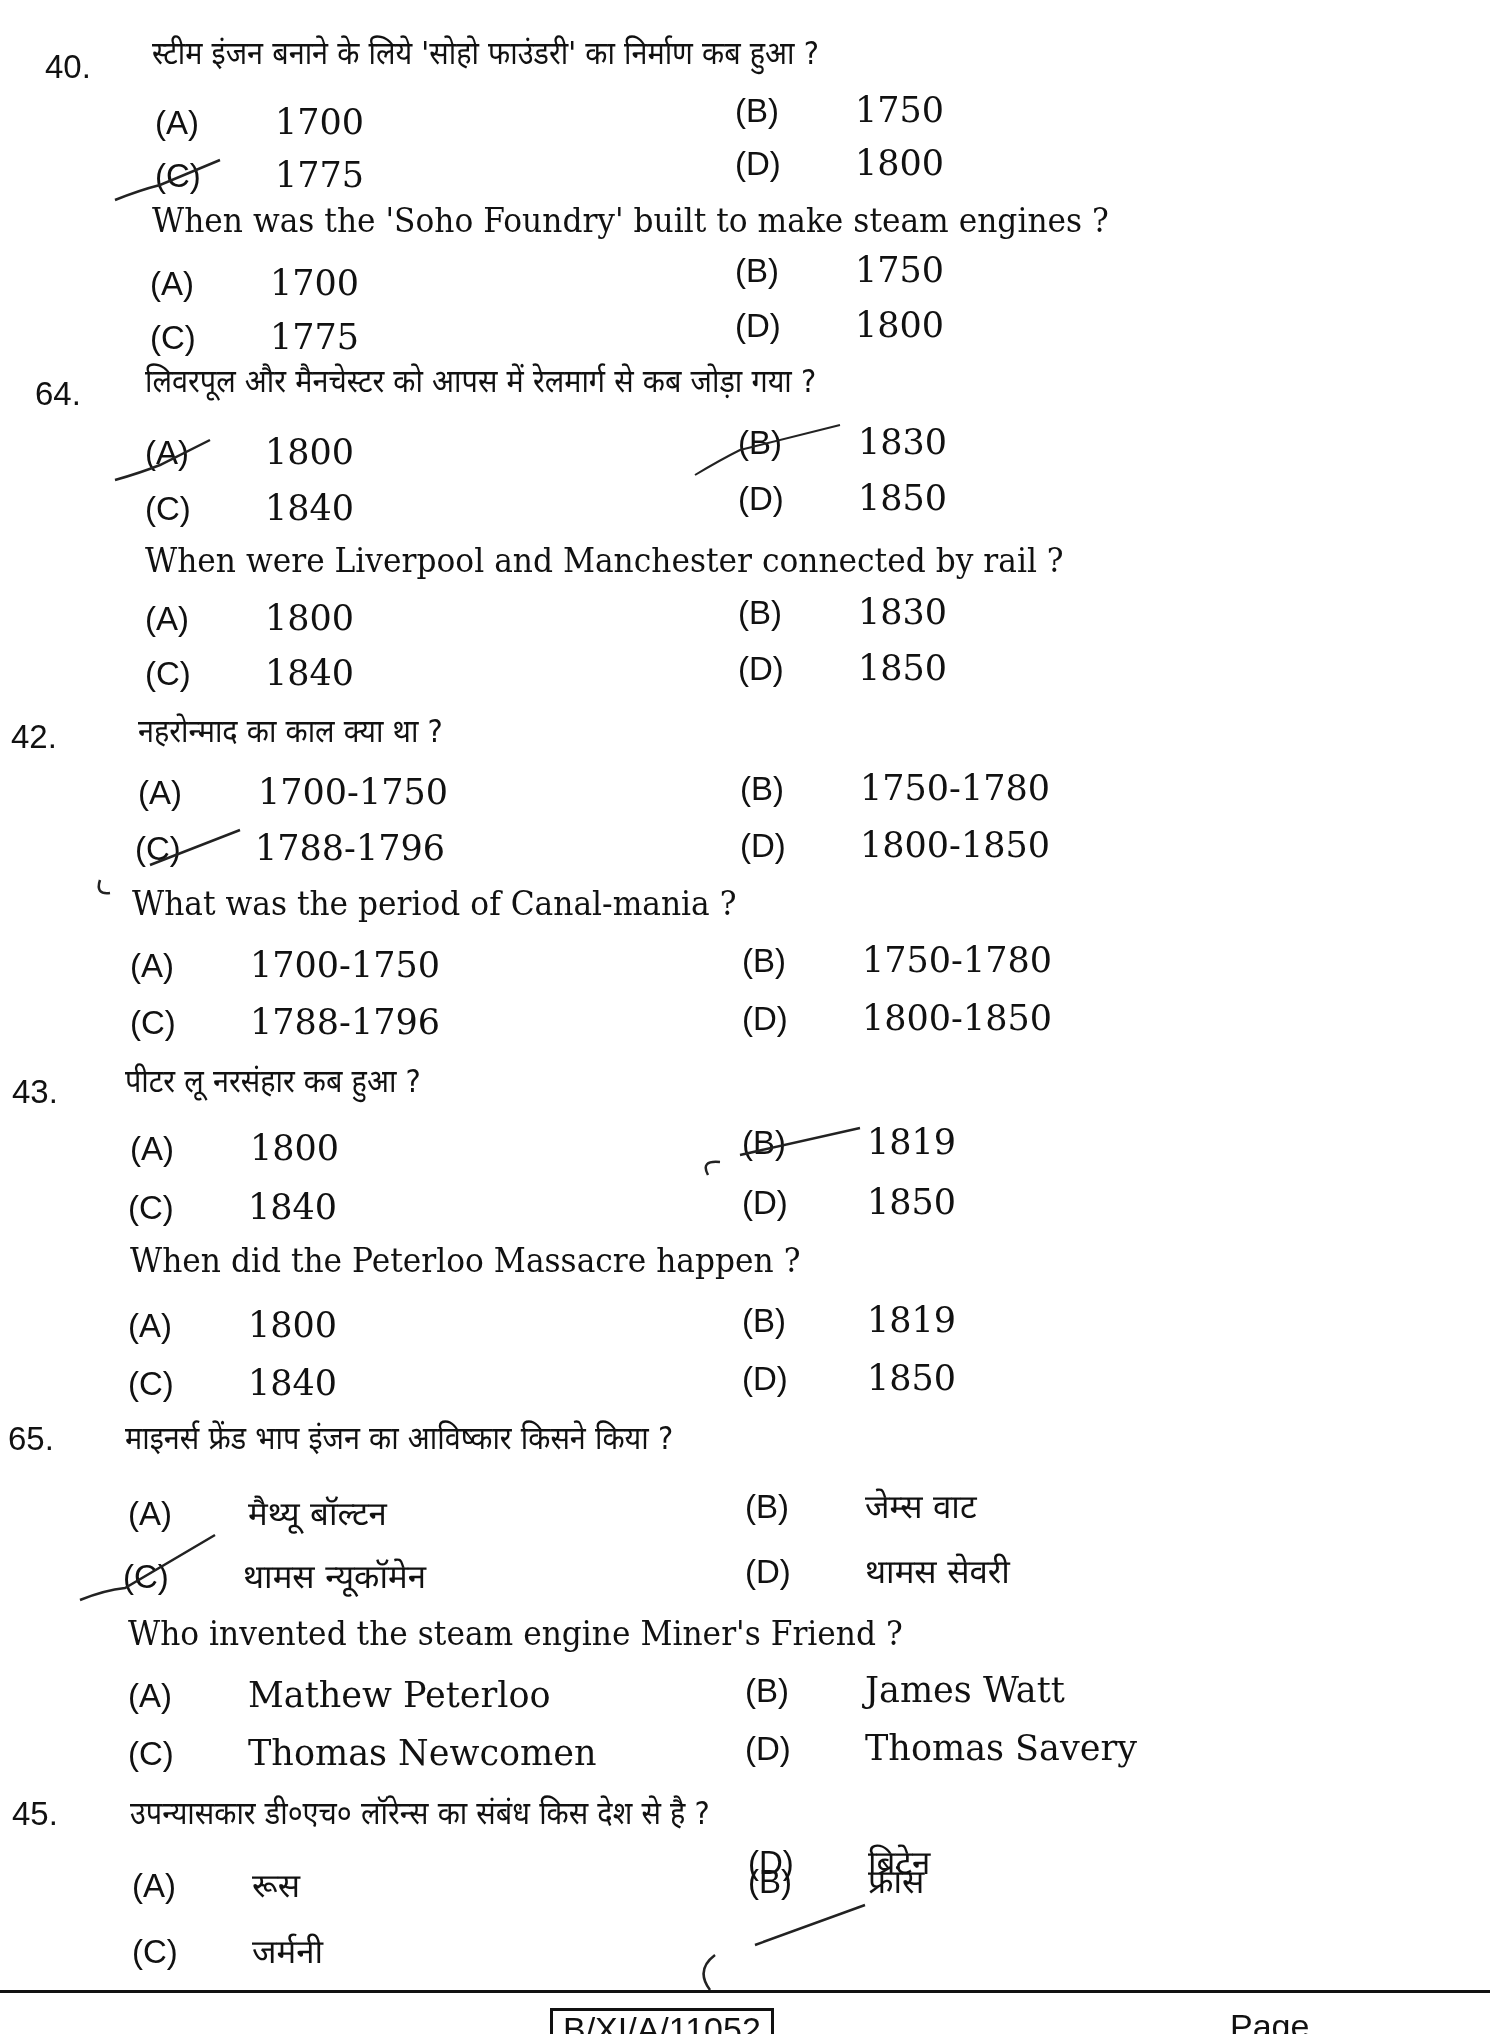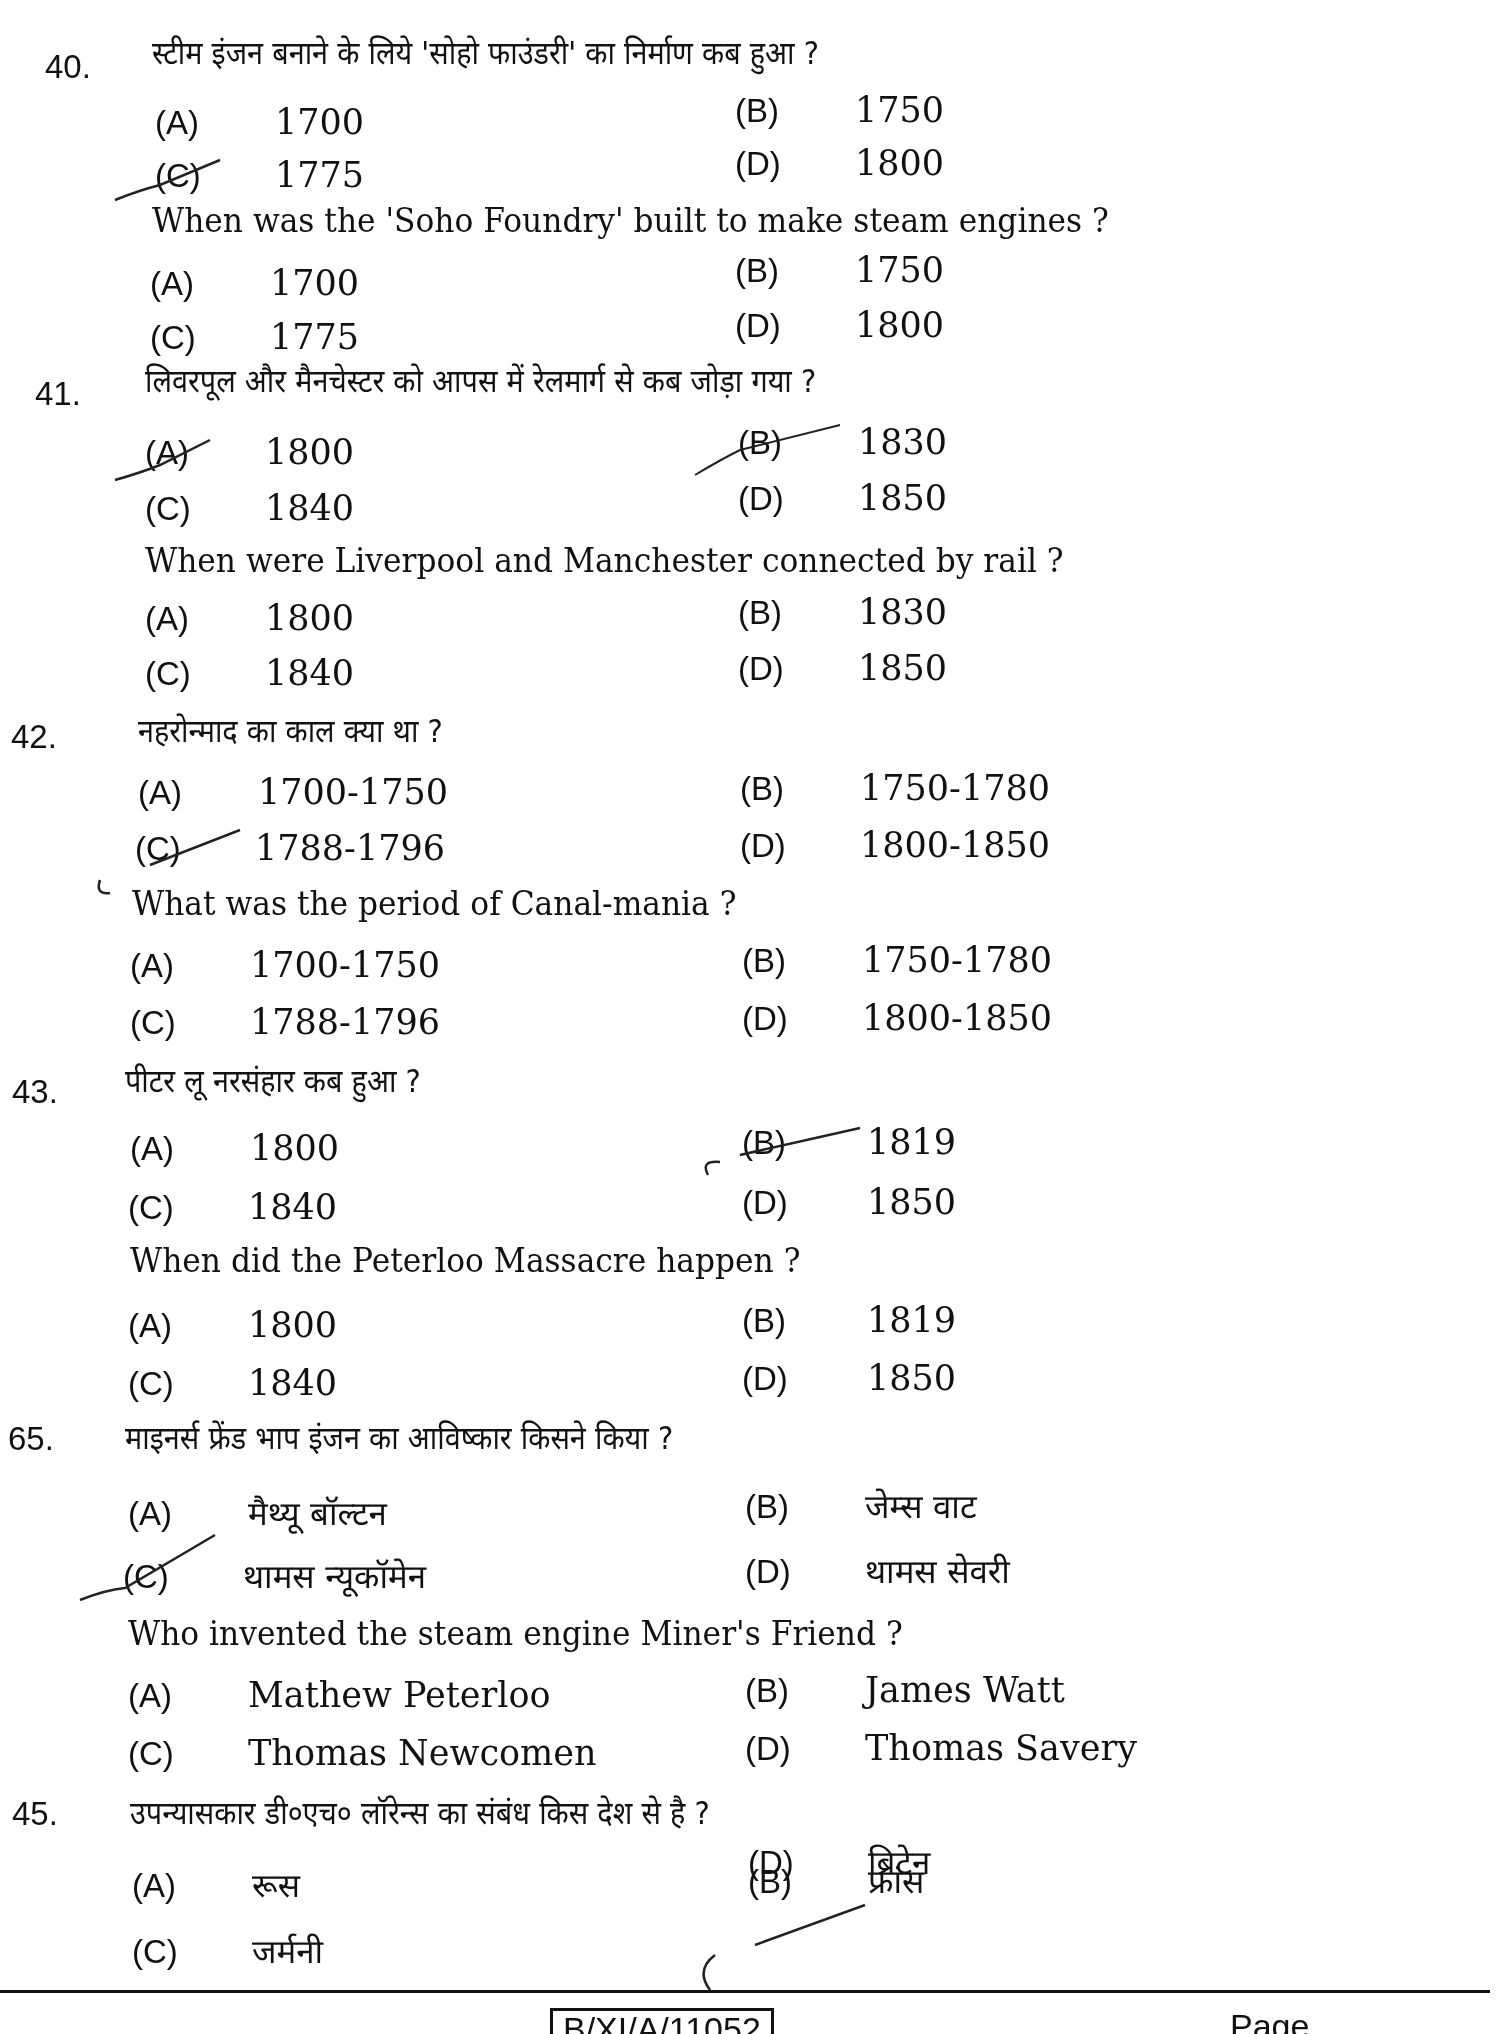--- a/index.html
+++ b/index.html
@@ -32,21 +32,21 @@
   <div class="opt" style="left:735px;top:143px;"><span class="lbl">(D)</span><span class="val">1800</span></div>
   <svg class="tick" style="left:110px;top:150px;position:absolute;" width="120" height="60">
       <path d="M5 50 Q30 40 50 35 L110 10" stroke="#222" stroke-width="2.5" fill="none"></path>
     </svg>
   <div class="entext" style="left:152px;top:200px;">When was the 'Soho Foundry' built  to make steam engines ?</div>
   <div class="opt" style="left:150px;top:263px;"><span class="lbl">(A)</span><span class="val">1700</span></div>
   <div class="opt" style="left:735px;top:250px;"><span class="lbl">(B)</span><span class="val">1750</span></div>
   <div class="opt" style="left:150px;top:317px;"><span class="lbl">(C)</span><span class="val">1775</span></div>
   <div class="opt" style="left:735px;top:305px;"><span class="lbl">(D)</span><span class="val">1800</span></div>
 
-  <div class="qnum" style="left:35px;top:375px;">41.</div>
+  <div class="qnum" style="left:35px;top:375px;">64.</div>
   <div class="qtext" style="left:145px;top:358px;">लिवरपूल और मैनचेस्टर को आपस में रेलमार्ग से कब जोड़ा गया ?</div>
   <div class="opt" style="left:145px;top:432px;"><span class="lbl">(A)</span><span class="val">1800</span></div>
   <div class="opt" style="left:738px;top:422px;"><span class="lbl">(B)</span><span class="val">1830</span></div>
   <div class="opt" style="left:145px;top:488px;"><span class="lbl">(C)</span><span class="val">1840</span></div>
   <div class="opt" style="left:738px;top:478px;"><span class="lbl">(D)</span><span class="val">1850</span></div>
   <svg style="left:110px;top:435px;position:absolute;" width="120" height="60">
       <path d="M5 45 Q30 38 50 30 L100 5" stroke="#222" stroke-width="2.5" fill="none"></path>
     </svg>
   <svg style="left:690px;top:420px;position:absolute;" width="160" height="60">
       <path d="M5 55 Q30 40 50 30 L150 5" stroke="#222" stroke-width="2" fill="none"></path>

